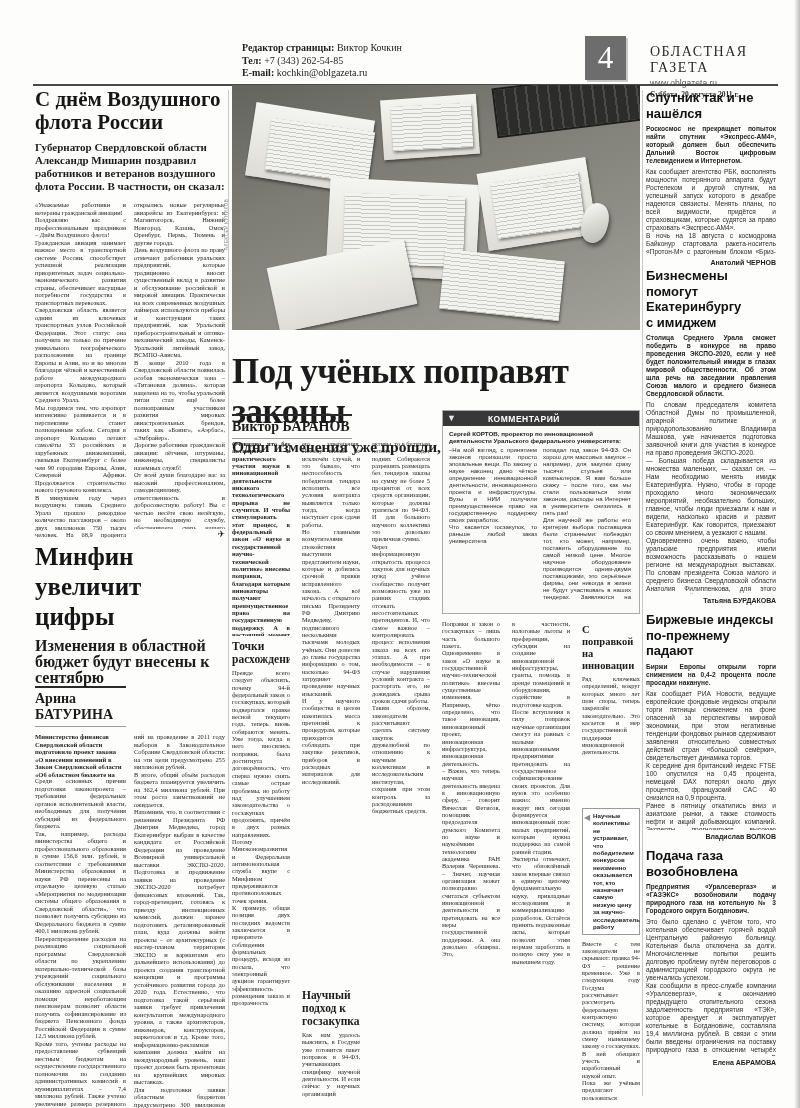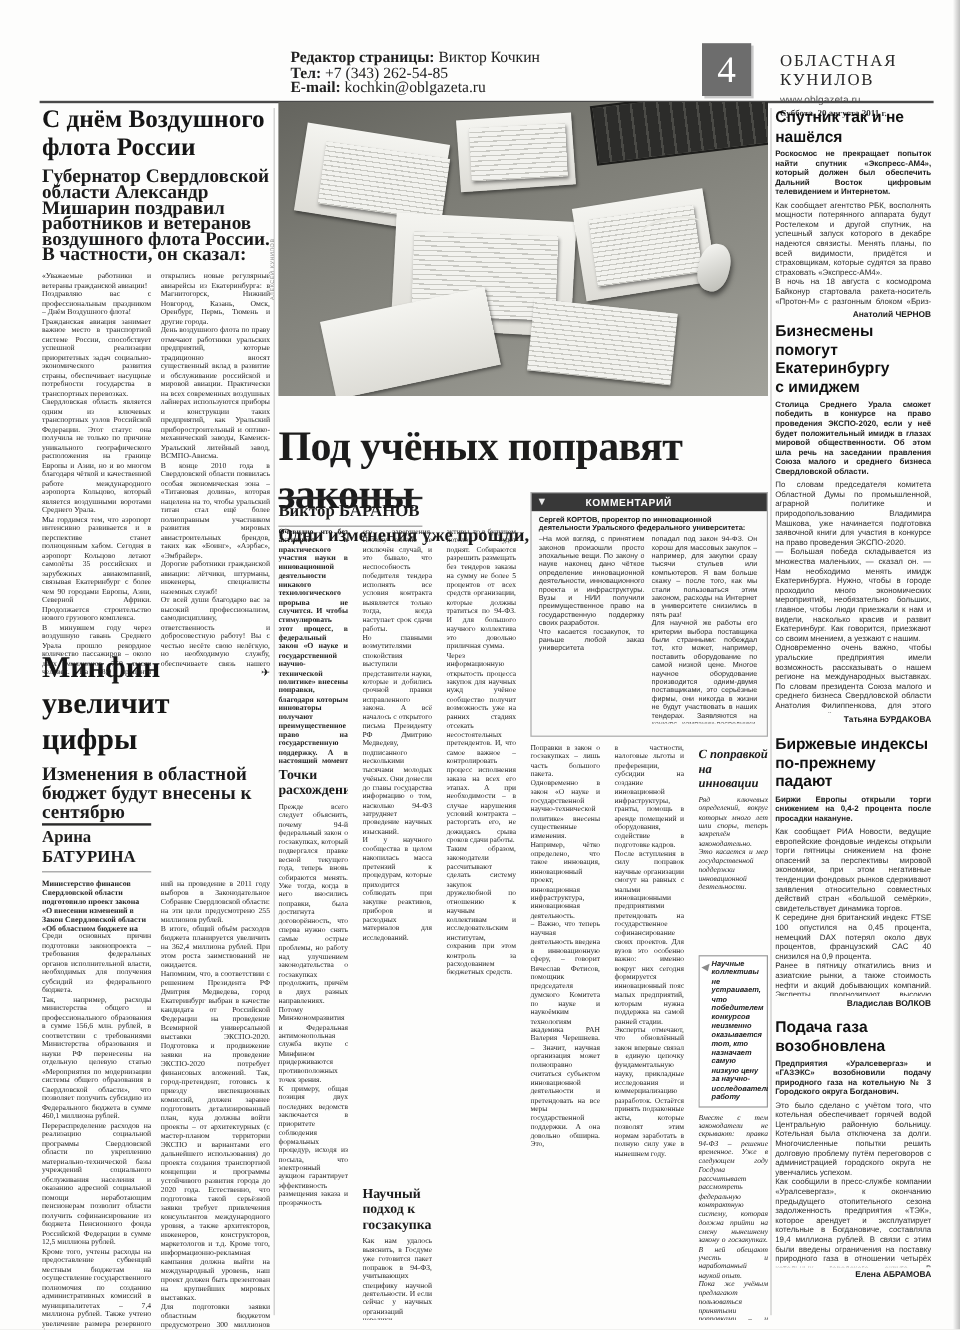--- a/index.html
+++ b/index.html
@@ -5,21 +5,21 @@
   html,body{margin:0;padding:0;background:#e8e8e6;}
   #page{position:relative;width:800px;height:1108px;background:#fdfdfc;overflow:hidden;
         font-family:"Liberation Serif",serif;color:#1c1c1c;}
   .abs{position:absolute;}
   .sans{font-family:"Liberation Sans",sans-serif;}
   .pre{white-space:pre-line;}
   .just{text-align:justify;}
   
   #section-title{left:33px;top:38px;font-family:"Liberation Sans",sans-serif;
     font-weight:bold;font-size:41px;letter-spacing:1px;color:#8f8f8f;}
-  #editor-block{left:242px;top:42px;font-size:13px;line-height:12.5px;color:#222;}
+  #editor-block{left:242px;top:42px;font-size:10px;line-height:12.5px;color:#222;}
   #editor-block b{font-weight:bold;}
   #page-num-box{left:585px;top:36px;width:41px;height:44px;background:#6d6d6d;
     box-shadow:2px 2px 0 #c9c9c9;display:flex;align-items:center;justify-content:center;}
   #page-num{color:#fff;font-size:31px;font-family:"Liberation Serif",serif;}
   #paper-block{left:650px;top:44px;}
   #paper-name{font-size:14px;letter-spacing:1.5px;color:#2a2a2a;}
   #paper-site{font-size:8.5px;color:#555;margin-top:2px;}
   #paper-date{font-size:7.5px;font-weight:bold;color:#333;margin-top:2px;}
   .masthead-rule{left:33px;top:84px;width:745px;height:2px;background:#4a4a4a;}
   .vrule{width:1px;background:#c9c9c7;}
@@ -88,32 +88,32 @@
       <span>Виктор Кочкин</span></div>
     <div><b>Тел:</b>
       <span>+7 (343) 262-54-85</span></div>
     <div><b>E-mail:</b>
       <span>kochkin@oblgazeta.ru</span></div>
   </div>
   <div class="abs" id="page-num-box">
     <span id="page-num">4</span>
   </div>
   <div class="abs" id="paper-block">
-    <div id="paper-name">ОБЛАСТНАЯ КУНИЛОВ</div>
+    <div id="paper-name">ОБЛАСТНАЯ ГАЗЕТА</div>
     <div id="paper-site" class="sans">www.oblgazeta.ru</div>
     <div id="paper-date">Суббота, 20 августа 2011 г.</div>
   </div>
   <div class="abs masthead-rule"></div>
   <div class="abs vrule" style="left:228px;top:90px;height:1006px;"></div>
   <div class="abs vrule" style="left:642px;top:90px;height:1006px;"></div>
   <div class="abs" id="page-edge"></div>
 
   <div class="abs" style="left:35px;top:88px;width:190px;">
     <div class="headline-serif" style="font-size:21px;line-height:23px;">С днём Воздушного флота России</div>
-    <div class="lead-bold" style="font-size:16px;line-height:13px;margin-top:7px;">Губернатор Свердловской области Александр Мишарин поздравил работников и ветеранов воздушного флота России. В частности, он сказал:</div>
+    <div class="lead-bold" style="font-size:11px;line-height:13px;margin-top:7px;">Губернатор Свердловской области Александр Мишарин поздравил работников и ветеранов воздушного флота России. В частности, он сказал:</div>
     <div style="display:flex;gap:8px;margin-top:8px;">
       <div class="bodycol pre just" style="width:91px;height:338px;">«Уважаемые работники и ветераны гражданской авиации!
 Поздравляю вас с профессиональным праздником – Днём Воздушного флота!
 Гражданская авиация занимает важное место в транспортной системе России, способствует успешной реализации приоритетных задач социально-экономического развития страны, обеспечивает насущные потребности государства в транспортных перевозках.
 Свердловская область является одним из ключевых транспортных узлов Российской Федерации. Этот статус она получила не только по причине уникального географического расположения на границе Европы и Азии, но и во многом благодаря чёткой и качественной работе международного аэропорта Кольцово, который является воздушными воротами Среднего Урала.
 Мы гордимся тем, что аэропорт интенсивно развивается и в перспективе станет полноценным хабом. Сегодня в аэропорт Кольцово летают самолёты 35 российских и зарубежных авиакомпаний, связывая Екатеринбург с более чем 90 городами Европы, Азии, Северной Африки. Продолжается строительство нового грузового комплекса.
 В минувшем году через воздушную гавань Среднего Урала прошло рекордное количество пассажиров – около двух миллионов 750 тысяч человек. На 68,9 процента увеличилась обработка почты и грузов.
 Важной частью программы развития транспортной системы Свердловской области на 2011-2016 годы является развитие региональной авиации. Радует, что за последний год у нас</div>
       <div style="width:91px;">
         <div class="bodycol pre just" style="height:328px;">открылись новые регулярные авиарейсы из Екатеринбурга: в Магнитогорск, Нижний Новгород, Казань, Омск, Оренбург, Пермь, Тюмень и другие города.
@@ -203,21 +203,21 @@
       <div class="maincol pre" style="height:70px;">Как нам удалось выяснить, в Госдуме уже готовится пакет поправок в 94-ФЗ, учитывающих специфику научной деятельности. И если сейчас у научных организаций невелики</div>
     </div>
     <div class="abs maincol pre" style="left:140px;top:0;width:58px;height:660px;">активы, то в будущем потолок будет поднят. Собираются разрешить размещать без тендеров заказы на сумму не более 5 процентов от всех средств организации, которые должны тратиться по 94-ФЗ. И для большого научного коллектива это довольно приличная сумма.
 Через информационную открытость процесса закупок для научных нужд учёное сообщество получит возможность уже на ранних стадиях отсекать несостоятельных претендентов. И, что самое важное – контролировать процесс исполнения заказа на всех его этапах. А при необходимости – в случае нарушения условий контракта – расторгать его, не дожидаясь срыва сроков сдачи работы.
 Таким образом, законодатели рассчитывают сделать систему закупок дружелюбной по отношению к научным коллективам и исследовательским институтам, сохранив при этом контроль за расходованием бюджетных средств.</div>
     <div class="abs maincol pre" style="left:210px;top:180px;width:58px;height:480px;">Поправки в закон о госзакупках – лишь часть большого пакета. Одновременно в закон «О науке и государственной научно-технической политике» внесены существенные изменения. Например, чётко определено, что такое инновация, инновационный проект, инновационная инфраструктура, инновационная деятельность.
 – Важно, что теперь научная деятельность введена в инновационную сферу, – говорит Вячеслав Фетисов, помощник председателя думского Комитета по науке и наукоёмким технологиям академика РАН Валерия Черешнева. – Значит, научная организация может полноправно считаться субъектом инновационной деятельности и претендовать на все меры государственной поддержки. А она довольно обширна. Это,</div>
     <div class="abs maincol pre" style="left:280px;top:180px;width:58px;height:480px;">в частности, налоговые льготы и преференции, субсидии на создание инновационной инфраструктуры, гранты, помощь в аренде помещений и оборудования, содействие в подготовке кадров.
 После вступления в силу поправок научные организации смогут на равных с малыми инновационными предприятиями претендовать на государственное софинансирование своих проектов. Для вузов это особенно важно: именно вокруг них сегодня формируется инновационный пояс малых предприятий, которым нужна поддержка на самой ранней стадии.
 Эксперты отмечают, что обновлённый закон впервые связал в единую цепочку фундаментальную науку, прикладные исследования и коммерциализацию разработок. Остаётся принять подзаконные акты, которые позволят этим нормам заработать в полную силу уже в нынешнем году.</div>
-    <div class="abs" style="left:350px;top:180px;width:58px;height:480px;overflow:hidden;font-style:italic;">
+    <div class="abs" style="left:350px;top:180px;width:58px;height:480px;overflow:hidden;">
       <div class="subhead" style="font-size:10.5px;line-height:12px;">С поправкой на инновации</div>
       <div class="maincol pre" style="height:128px;">Ряд ключевых определений, вокруг которых много лет шли споры, теперь закреплён законодательно. Это касается и мер государственной поддержки инновационной деятельности.</div>
       <div id="pullquote">
         <span class="tri">◀</span>
         <div class="txt pre">Научные коллективы не устраивает, что победителем конкурсов неизменно оказывается тот, кто назначает самую низкую цену за научно-исследовательскую работу</div>
       </div>
       <div class="maincol pre" style="height:190px;">Вместе с тем законодатели не скрывают: правка 94-ФЗ – решение временное. Уже в следующем году Госдума рассчитывает рассмотреть федеральную контрактную систему, которая должна прийти на смену нынешнему закону о госзакупках. В ней обещают учесть и наработанный наукой опыт.
 Пока же учёным предлагают пользоваться принятыми поправками – и готовить свои предложения ко второму чтению законопроекта.</div>
     </div>
   </div>

